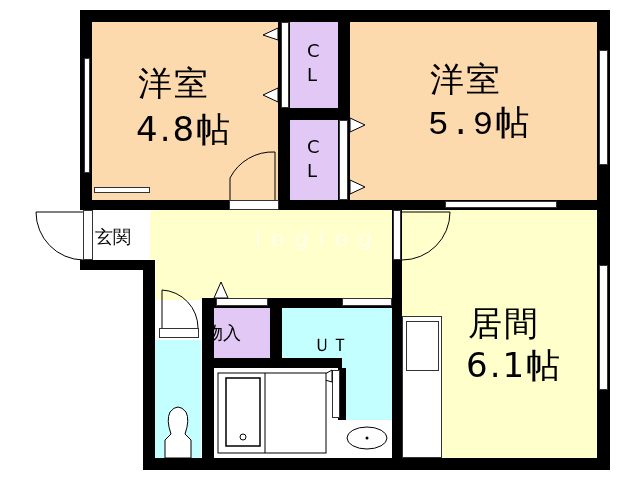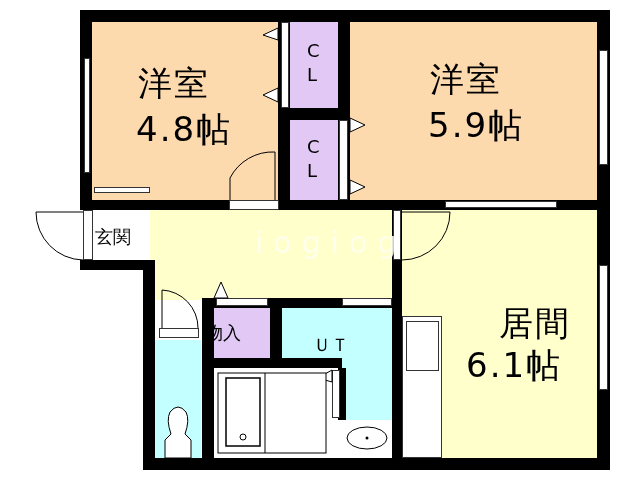--- a/index.html
+++ b/index.html
@@ -86,28 +86,28 @@
   <ellipse cx="367" cy="438" rx="20" ry="11" fill="#fff" stroke="#000" stroke-width="1"></ellipse>
   <circle cx="367" cy="438" r="1.5" fill="#000"></circle>
 
   <path d="M165,458 L165,440 L171,434 Q166,420 170,412 Q178,402 186,412 Q190,420 185,434 L191,440 L191,458 Z" fill="#fff" stroke="#000" stroke-width="1"></path>
 </svg>
 
 <div class="label big" style="left:138px;top:66px;">洋室</div>
 <div class="label big" style="left:136px;top:112px;">4.8帖</div>
 
 <div class="label big" style="left:430px;top:62px;">洋室</div>
-<div class="label big" style="left:428px;top:108px;">5.9帖</div>
+<div class="label big" style="left:428px;top:108px;font-family:Liberation Mono, monospace;">5.9帖</div>
 
 <div class="label small" style="left:307px;top:42px;">C</div>
 <div class="label small" style="left:307px;top:66px;">L</div>
 <div class="label small" style="left:307px;top:138px;">C</div>
 <div class="label small" style="left:307px;top:162px;">L</div>
 
 <div class="label small" style="left:95px;top:228px;">玄関</div>
 
-<div class="label" style="left:255px;top:228px;font-size:30px;letter-spacing:10px;color:#fffff0;opacity:0.9;">iogiog</div>
+<div class="label" style="left:255px;top:228px;font-size:22px;letter-spacing:10px;color:#fffff0;opacity:0.9;">iogiog</div>
 
 <div class="label small" style="left:205px;top:324px;">物入</div>
 <div class="label small" style="left:313px;top:336px;">ＵＴ</div>
 
-<div class="label big" style="left:468px;top:306px;margin-left:31px;">居間</div>
+<div class="label big" style="left:468px;top:306px;">居間</div>
 <div class="label big" style="left:466px;top:348px;">6.1帖</div>
 
 </body></html>

